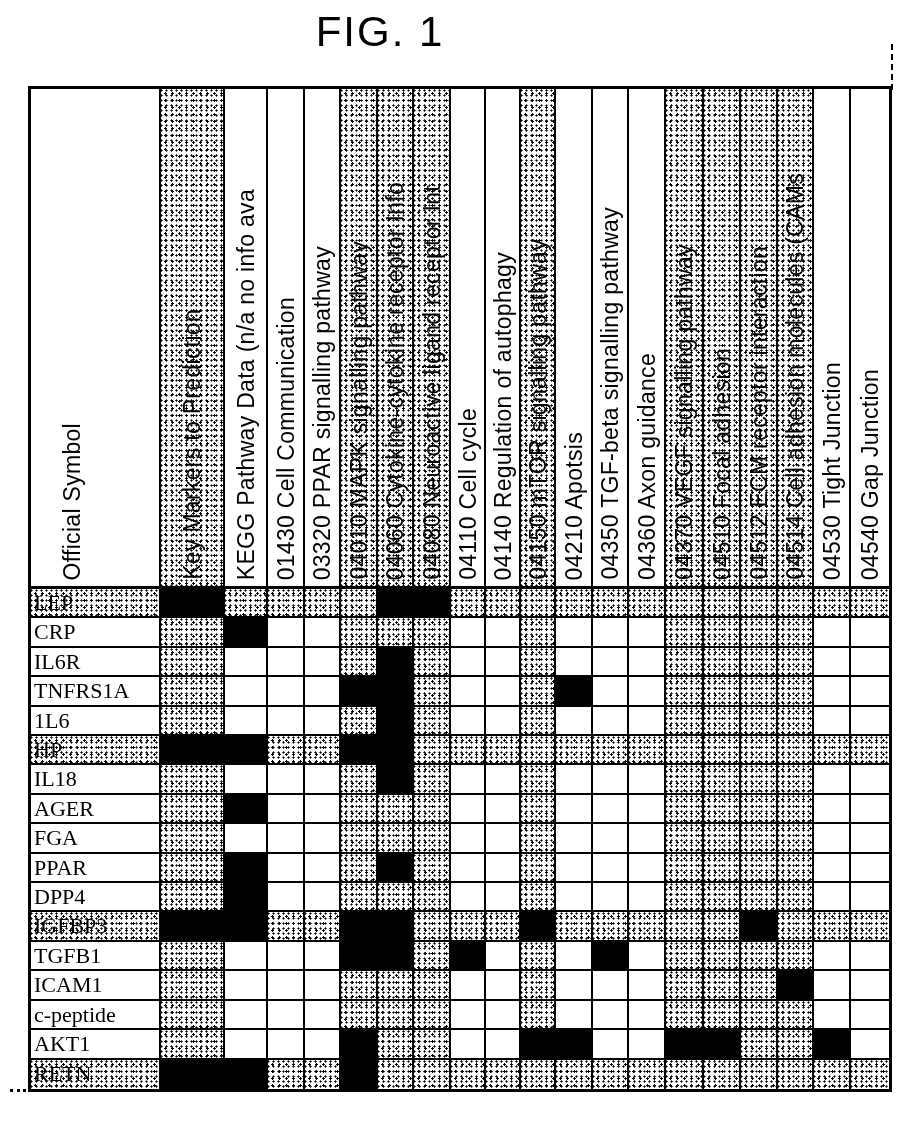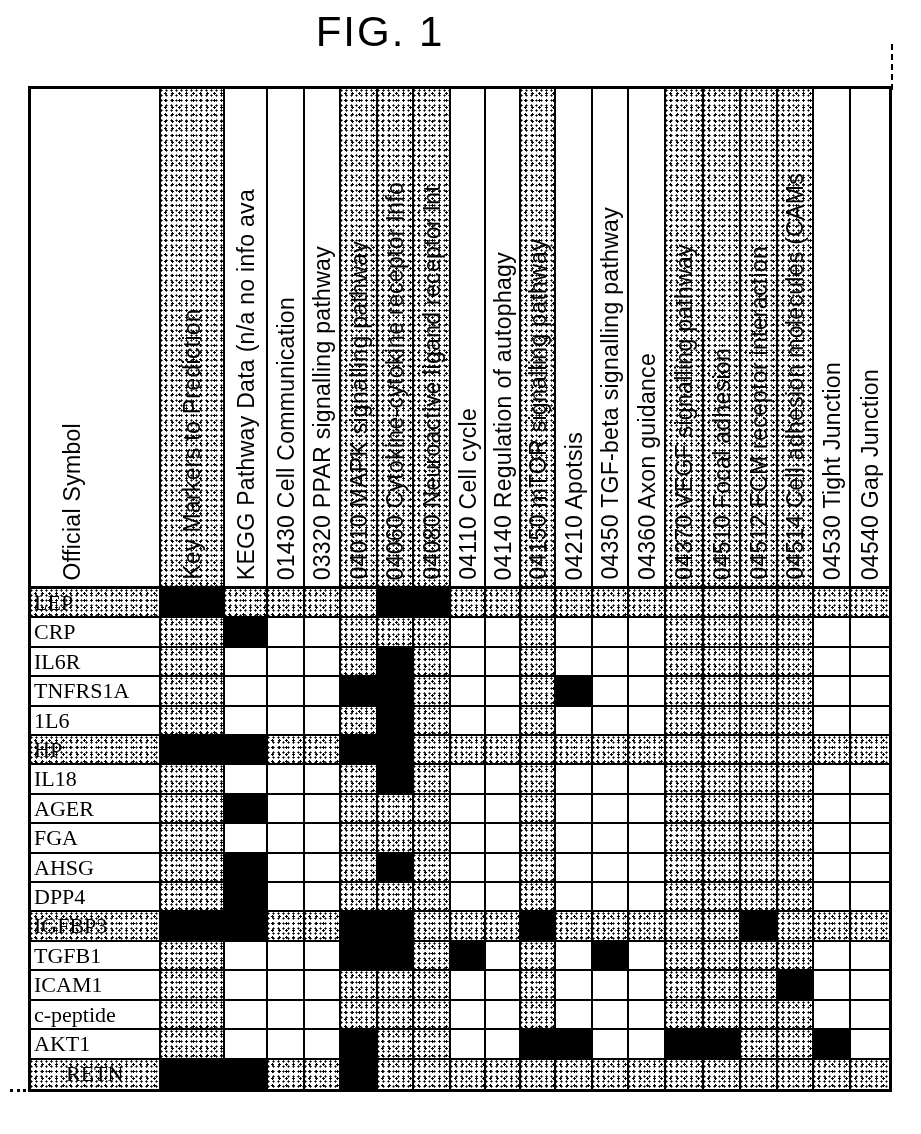--- a/index.html
+++ b/index.html
@@ -29,21 +29,21 @@
     grid-template-columns:130px 64px 43px 37px 36px 37px 36px 37px 35px 35px 35px 37px 36px 37px 38px 37px 37px 36px 37px 38px;
     grid-template-rows:500px repeat(17, calc(500px / 17));
     background:#fff;
   }
   .cell{
     box-sizing:border-box;position:relative;overflow:hidden;
     border-right:2px solid #000;border-bottom:2px solid #000;
   }
   .cell.lastcol{border-right:none;}
   .cell.hdr{border-bottom:3px solid #000;}
-  .cell.lastrow{border-bottom:none;padding-left:32px;}
+  .cell.lastrow{border-bottom:none;}
   
   .w{background:#fff;}
   .b{background:#000;}
   .s{
     background-color:#fff;
     background-image:
       radial-gradient(circle,#000 1.1px,transparent 1.4px),
       radial-gradient(circle,#000 0.9px,transparent 1.2px);
     background-size:7px 7px,5px 5px;
     background-position:1px 1px,3px 4px;
@@ -304,21 +304,21 @@
     <div class="cell s"></div>
     <div class="cell w"></div>
     <div class="cell w"></div>
     <div class="cell w"></div>
     <div class="cell s"></div>
     <div class="cell s"></div>
     <div class="cell s"></div>
     <div class="cell s"></div>
     <div class="cell w"></div>
     <div class="cell w lastcol"></div>
-    <div class="cell w"><span class="rowlabel">AHSG</span></div>
+    <div class="cell w"><span class="rowlabel">PPAR</span></div>
     <div class="cell s"></div>
     <div class="cell b"></div>
     <div class="cell w"></div>
     <div class="cell w"></div>
     <div class="cell s"></div>
     <div class="cell b"></div>
     <div class="cell s"></div>
     <div class="cell w"></div>
     <div class="cell w"></div>
     <div class="cell s"></div>

